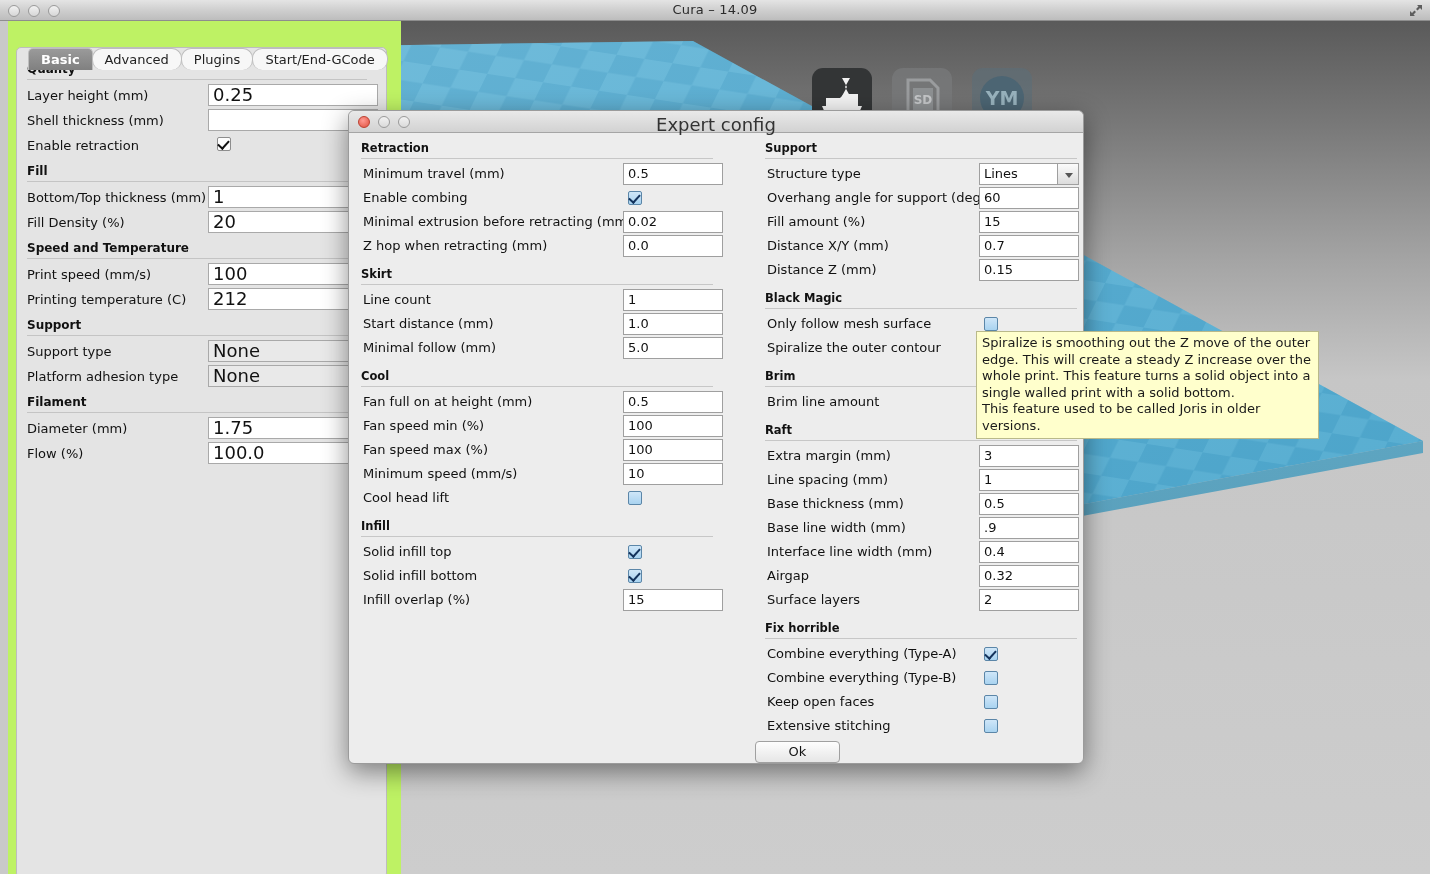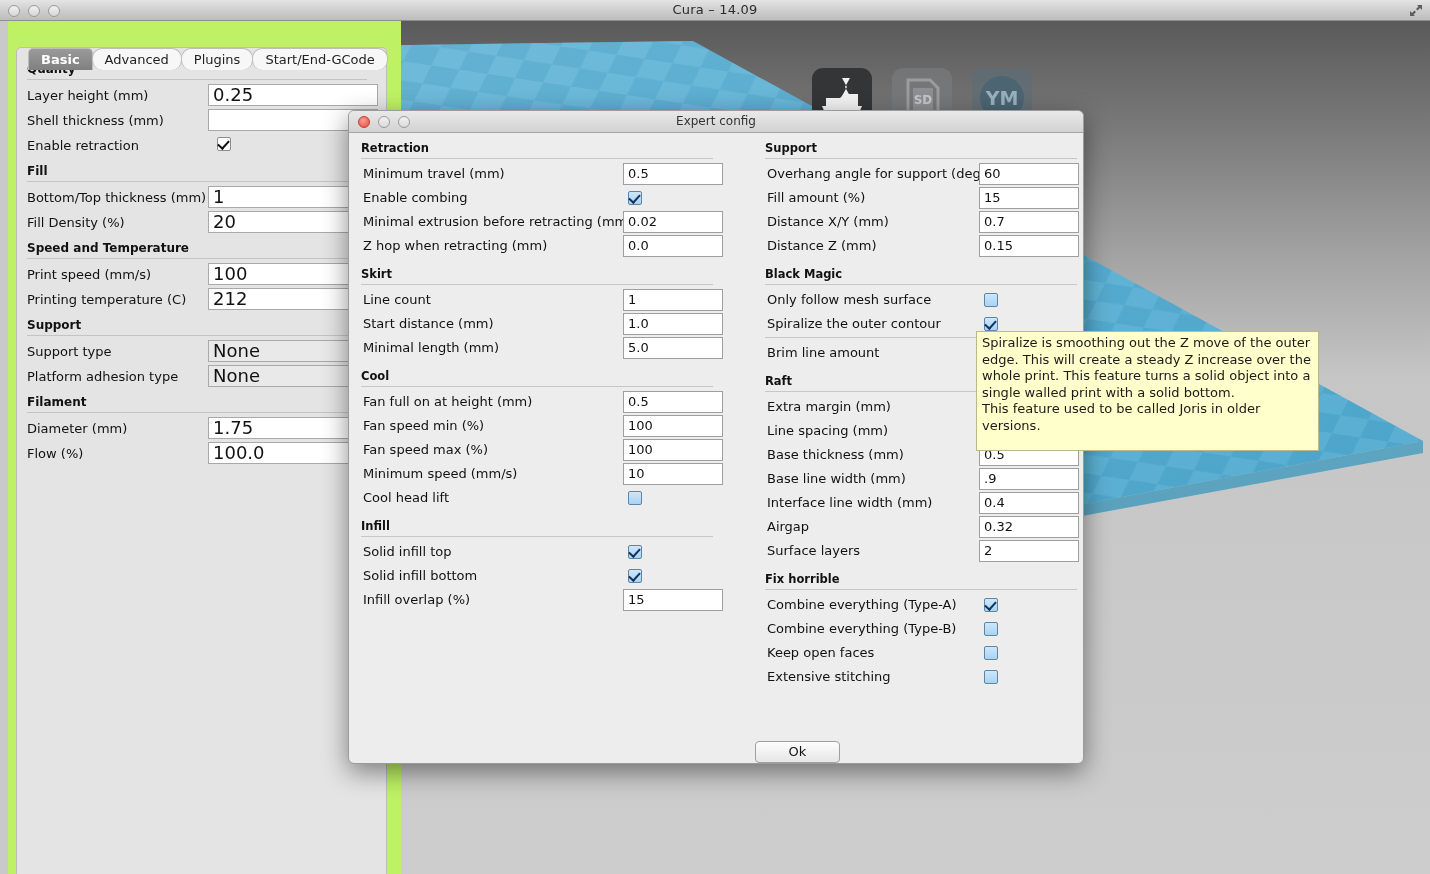--- a/index.html
+++ b/index.html
@@ -121,21 +121,21 @@
     overflow:visible;
   }
   #expert-titlebar{
     position:absolute; left:0; top:0; width:100%; height:22px;
     background:linear-gradient(to bottom,#e9e9e9,#d2d2d2);
     border-bottom:1px solid #a5a5a5;
     border-top-left-radius:6px; border-top-right-radius:6px;
   }
   #expert-title{
     position:absolute; left:0; top:3px; width:100%; text-align:center;
-    font-size:12px; color:#333;
+    font-size:18px; color:#333;
   }
   .etraffic{ position:absolute; top:5px; width:12px; height:12px; border-radius:50%; border:1px solid #9a9a9a; }
   #etl-close{ left:9px; background:radial-gradient(circle at 40% 35%,#ff9a92,#e0503e); border-color:#bb4030; }
   #etl-min{ left:29px; background:linear-gradient(to bottom,#f2f2f2,#dadada); }
   #etl-max{ left:49px; background:linear-gradient(to bottom,#f2f2f2,#dadada); }
 
   #expert-body{ position:absolute; left:0; top:22px; width:100%; height:632px; }
   .col{ position:absolute; top:0; }
   #col-left{ left:8px; width:360px; }
   #col-right{ left:412px; width:320px; }
@@ -171,21 +171,21 @@
     position:absolute; left:406px; top:608px; width:85px; height:22px;
     background:linear-gradient(to bottom,#fdfdfd,#e6e6e6);
     border:1px solid #a0a0a0; border-radius:4px;
     font-size:13px; text-align:center; line-height:20px; color:#111;
   }
 
   
   #tooltip{
     position:absolute; left:976px; top:331px; width:343px;
     background:#ffffcc; border:1px solid #b9b98a;
-    padding:3px 5px 16px 5px;
+    padding:3px 5px 4px 5px;
     font-size:13px; line-height:16.5px; color:#1a1a1a;
     z-index:40;
   }
   #tooltip p{ margin:0; }
 </style>
 </head>
 <body>
 
 <div id="viewport">
   <svg id="platform" width="1037" height="853">
@@ -369,21 +369,21 @@
         <div class="grule"></div>
         <div class="erow">
           <span class="elbl">Line count</span>
           <div class="efld" style="left: 266px; width: 100px;">1</div>
         </div>
         <div class="erow">
           <span class="elbl">Start distance (mm)</span>
           <div class="efld" style="left: 266px; width: 100px;">1.0</div>
         </div>
         <div class="erow">
-          <span class="elbl">Minimal length (mm)</span>
+          <span class="elbl">Minimal follow (mm)</span>
           <div class="efld" style="left: 266px; width: 100px;">5.0</div>
         </div>
         <div class="ghead">Cool</div>
         <div class="grule"></div>
         <div class="erow">
           <span class="elbl">Fan full on at height (mm)</span>
           <div class="efld" style="left: 266px; width: 100px;">0.5</div>
         </div>
         <div class="erow">
           <span class="elbl">Fan speed min (%)</span>
@@ -413,20 +413,24 @@
         </div>
         <div class="erow">
           <span class="elbl">Infill overlap (%)</span>
           <div class="efld" style="left: 266px; width: 100px;">15</div>
         </div>
       </div>
     <div class="col" id="col-right">
         <div class="ghead">Support</div>
         <div class="grule"></div>
         <div class="erow">
+          <span class="elbl">Structure type</span>
+          <div class="esel" style="left: 218px; width: 100px;"><span>Lines</span><span class="arrowbox"></span></div>
+        </div>
+        <div class="erow">
           <span class="elbl">Overhang angle for support (deg)</span>
           <div class="efld" style="left: 218px; width: 100px;">60</div>
         </div>
         <div class="erow">
           <span class="elbl">Fill amount (%)</span>
           <div class="efld" style="left: 218px; width: 100px;">15</div>
         </div>
         <div class="erow">
           <span class="elbl">Distance X/Y (mm)</span>
           <div class="efld" style="left: 218px; width: 100px;">0.7</div>
@@ -438,20 +442,21 @@
         <div class="ghead">Black Magic</div>
         <div class="grule"></div>
         <div class="erow">
           <span class="elbl">Only follow mesh surface</span>
           <span class="ecbx cbx blue" style="left: 223px;"></span>
         </div>
         <div class="erow">
           <span class="elbl">Spiralize the outer contour</span>
           <span class="ecbx cbx blue on" style="left: 223px;"></span>
         </div>
+        <div class="ghead">Brim</div>
         <div class="grule"></div>
         <div class="erow">
           <span class="elbl">Brim line amount</span>
         </div>
         <div class="ghead">Raft</div>
         <div class="grule"></div>
         <div class="erow">
           <span class="elbl">Extra margin (mm)</span>
           <div class="efld" style="left: 218px; width: 100px;">3</div>
         </div>

